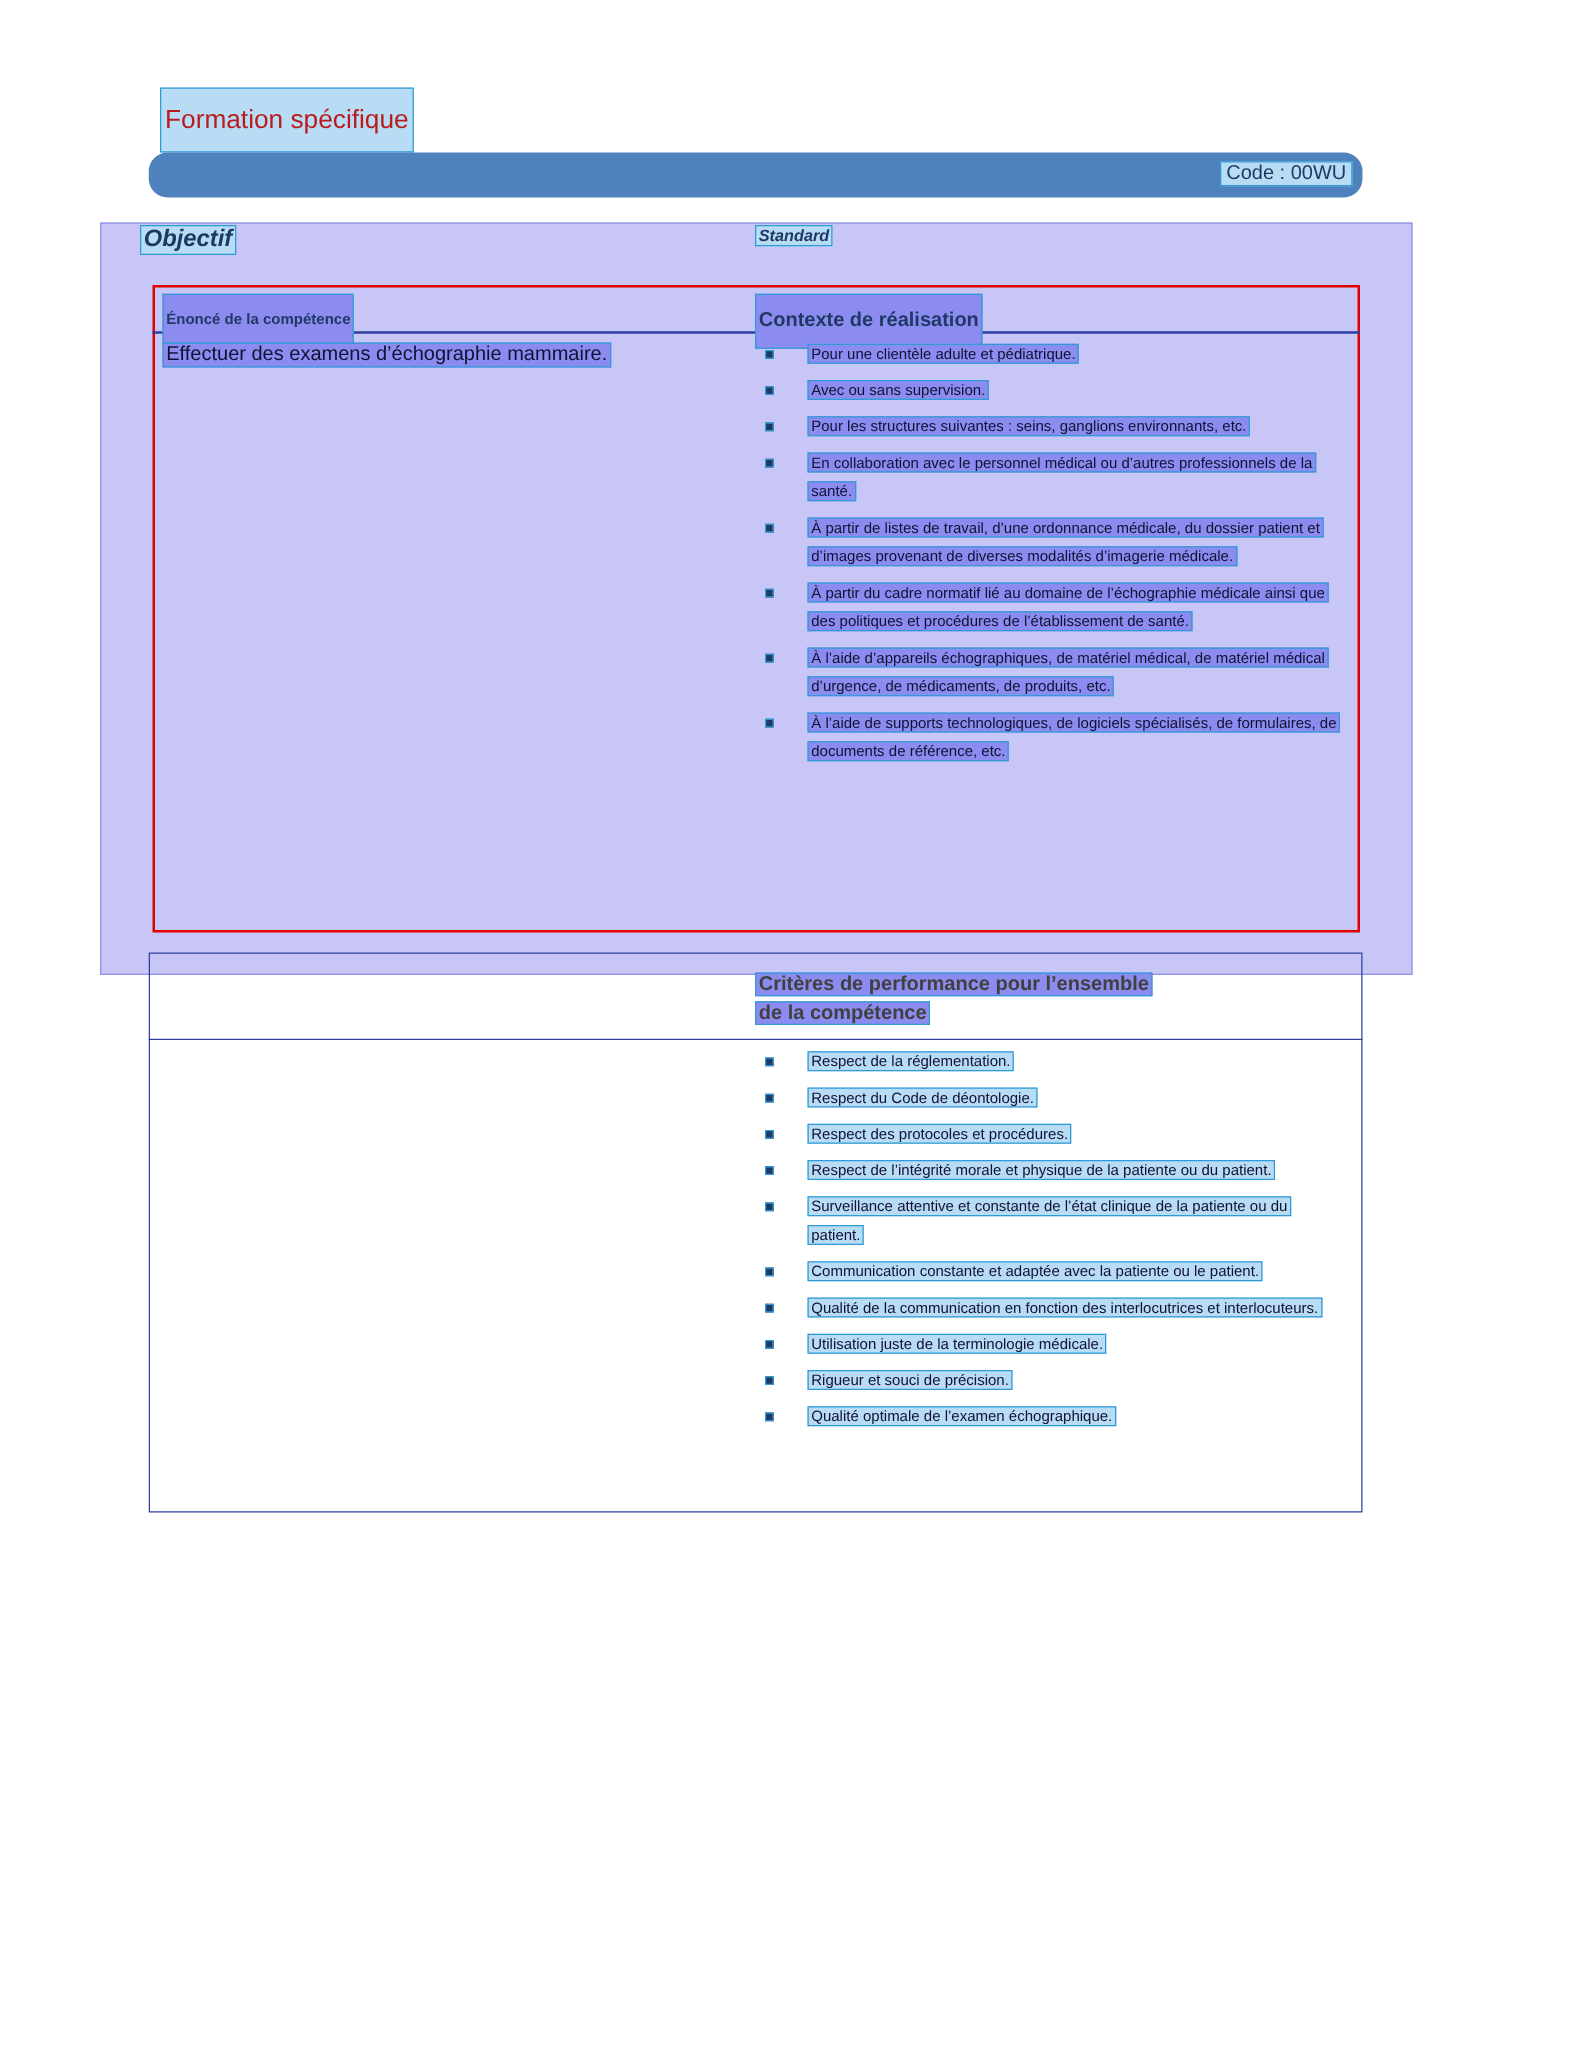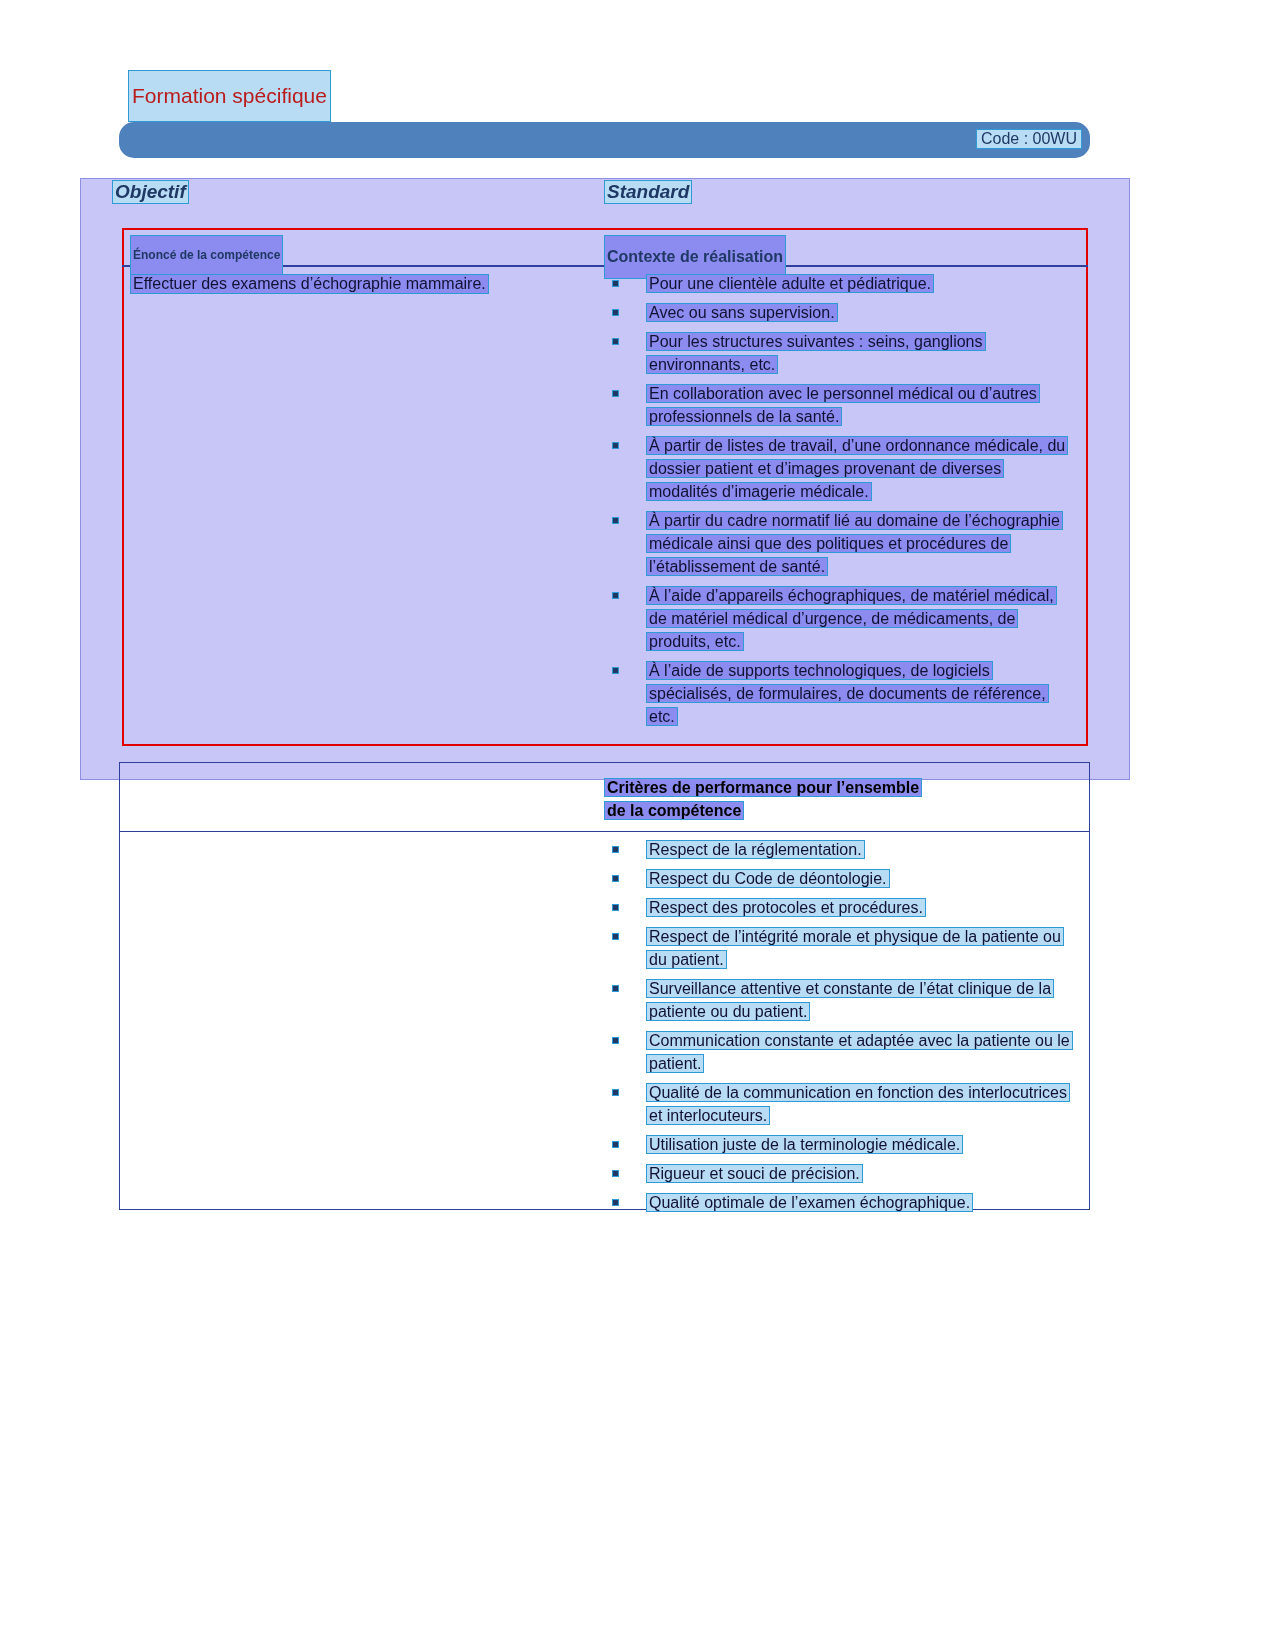--- a/index.html
+++ b/index.html
@@ -79,21 +79,21 @@
     font-style: italic;
     color: #1f3864;
     background: #b9dcf5;
     border: 1px solid #2e9ad6;
     padding: 0 2px;
   }
   .title-standard {
     position: absolute;
     left: 604px;
     top: 180px;
-    font-size: 19px;
+    font-size: 13px;
     font-weight: bold;
     font-style: italic;
     color: #1f3864;
     background: #b9dcf5;
     border: 1px solid #2e9ad6;
     padding: 0 2px;
   }
 
   
   .red-table {
@@ -153,21 +153,21 @@
   .blist {
     position: absolute;
     margin: 0;
     padding: 0;
     list-style: none;
   }
   .blist li {
     position: relative;
     padding-left: 42px;
     margin-bottom: 6px;
-    font-size: 16px;
+    font-size: 12px;
     line-height: 23px;
   }
   .blist li .bullet {
     position: absolute;
     left: 8px;
     top: 8px;
     width: 5px;
     height: 5px;
     background: #1f3864;
     border: 1px solid #2e9ad6;
@@ -209,21 +209,21 @@
     height: 1px;
     background: #2f3f9e;
   }
   .hdr-criteres {
     position: absolute;
     left: 604px;
     top: 776px;
     width: 400px;
     font-size: 16px;
     font-weight: bold;
-    color: #000000;
+    color: #404040;
     line-height: 23px;
   }
   .hdr-criteres span {
     background: #8c8cf0;
     border: 1px solid #2e9ad6;
     padding: 0 2px;
     box-decoration-break: clone;
     -webkit-box-decoration-break: clone;
   }
 

